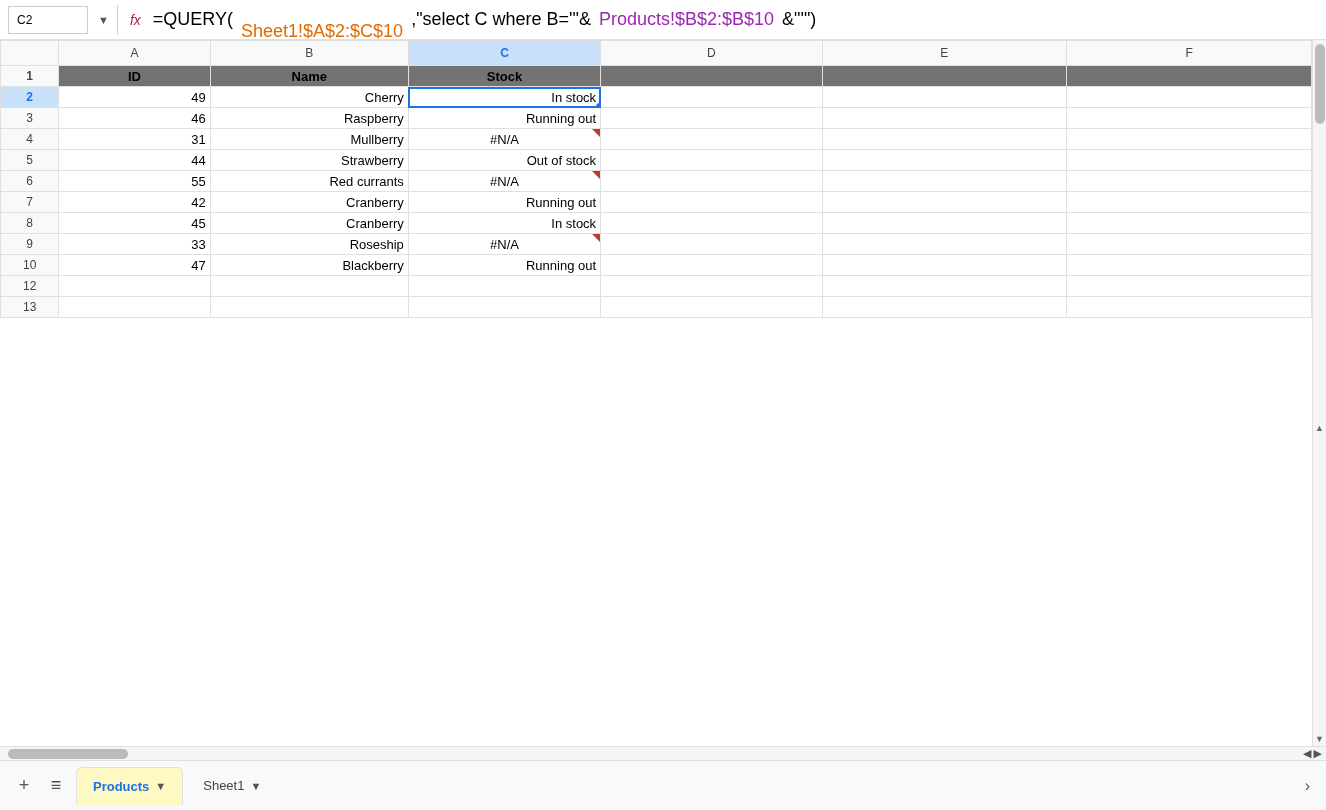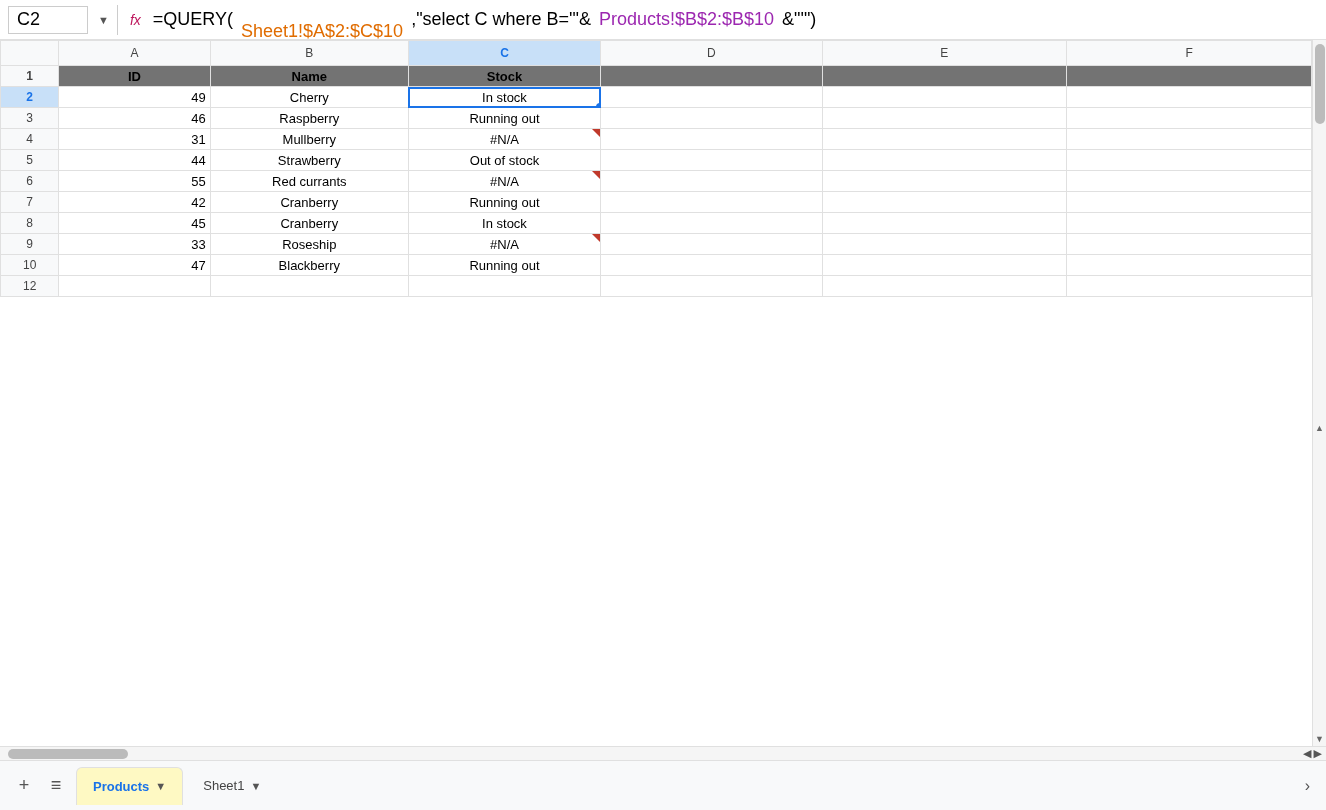--- a/index.html
+++ b/index.html
@@ -24,21 +24,21 @@
       padding: 0 8px;
       gap: 8px;
     }
     .cell-ref-box {
       width: 80px;
       height: 28px;
       border: 1px solid #ccc;
       display: flex;
       align-items: center;
       padding: 0 8px;
-      font-size: 18px;
+      font-size: 12px;
       color: #000;
     }
     .cell-ref-dropdown {
       font-size: 11px;
       color: #555;
       margin-left: 2px;
     }
     .formula-divider {
       width: 1px;
       height: 30px;
@@ -168,21 +168,21 @@
     .col-a { width: 130px; }
     .col-b { width: 170px; }
     .col-c { width: 165px; }
     .col-d { width: 190px; }
     .col-e { width: 210px; }
     .col-f { width: 210px; }
 
     
     .num-cell { text-align: right; }
     
-    .txt-cell { text-align: center; margin-left: 32px; }
+    .txt-cell { text-align: right; margin-left: 32px; }
     
     .center-cell { text-align: center; }
 
     
     .na-cell {
       position: relative;
       text-align: center;
     }
     .na-cell::after {
       content: '';
@@ -424,20 +424,29 @@
             </tr>
             <tr>
               <td class="row-num">12</td>
               <td class="num-cell"></td>
               <td class="txt-cell"></td>
               <td class="txt-cell" style="position: relative;"></td>
               <td></td>
               <td></td>
               <td></td>
             </tr>
+            <tr>
+              <td class="row-num">13</td>
+              <td class="num-cell"></td>
+              <td class="txt-cell"></td>
+              <td class="txt-cell" style="position: relative;"></td>
+              <td></td>
+              <td></td>
+              <td></td>
+            </tr>
           </tbody>
       </table>
     </div>
 
     <div class="scrollbar-right">
       <div class="scrollbar-thumb-v"></div>
       <div class="scrollbar-arrow">▲</div>
       <div class="scrollbar-arrow">▼</div>
     </div>
   </div>

